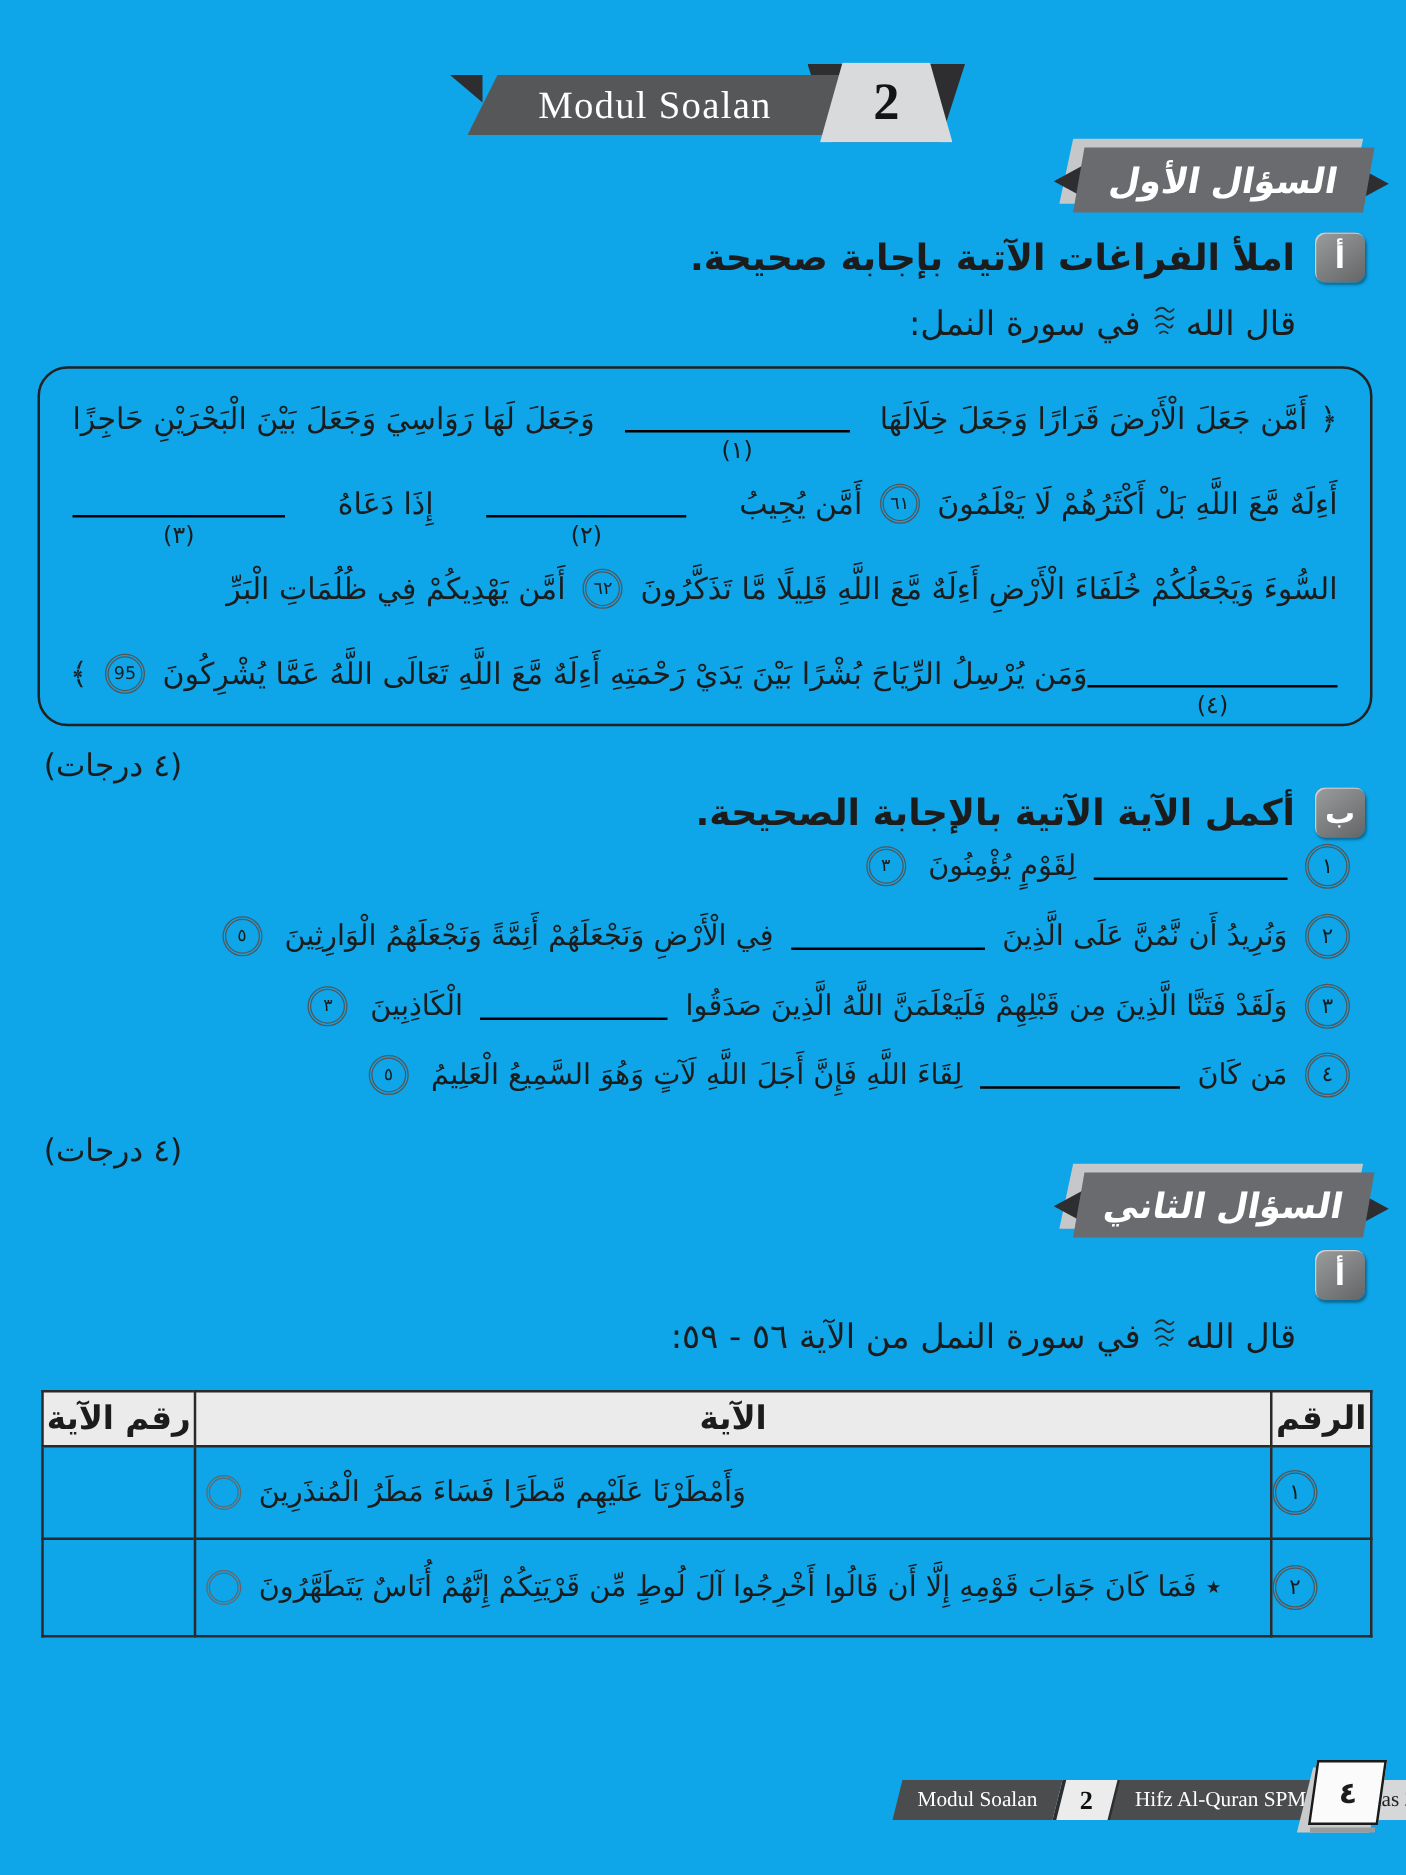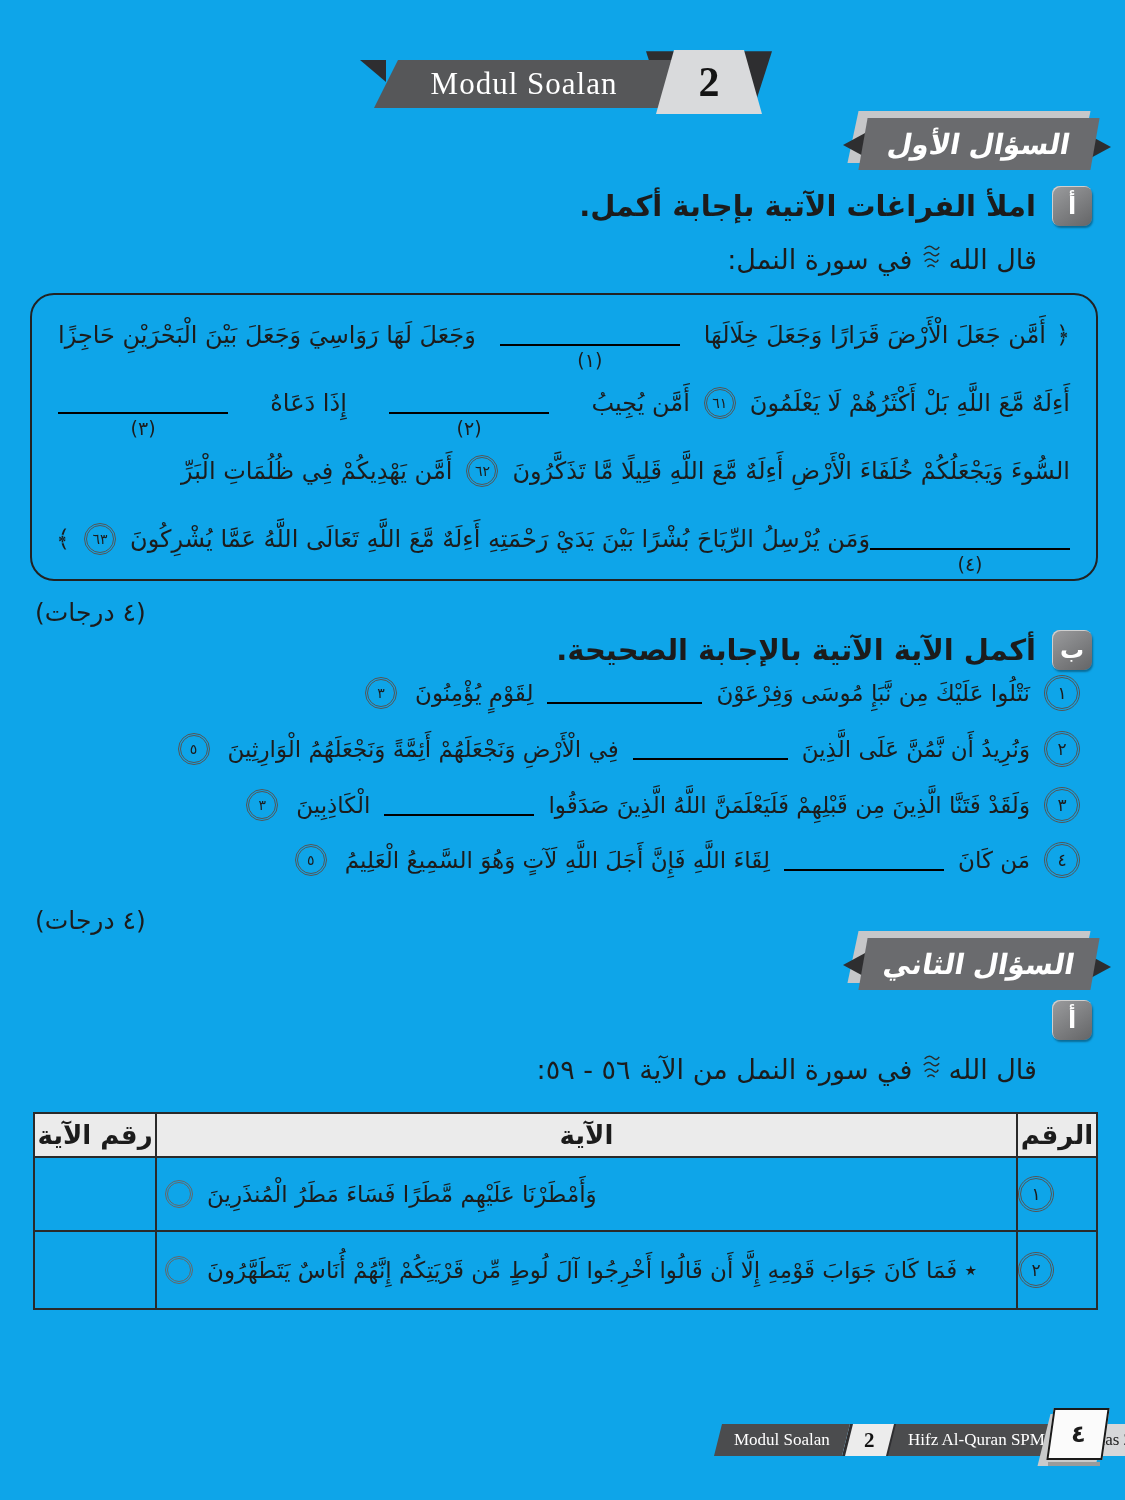--- a/index.html
+++ b/index.html
@@ -122,21 +122,21 @@
     <div class="accent"></div>
     <div class="arrow-l"></div>
     <div class="arrow-r"></div>
     <div class="bar">
         <span>السؤال الأول</span>
       </div>
   </div>
 
   <div class="part-row" style="top:186px;">
     <div class="part-badge">أ</div>
-    <div class="part-instruction">املأ الفراغات الآتية بإجابة أكمل.</div>
+    <div class="part-instruction">املأ الفراغات الآتية بإجابة صحيحة.</div>
   </div>
 
   <div class="intro-line" style="top:242px;">
     <span>قال الله</span>
     <span class="seal">
       <svg width="20" height="28" viewBox="0 0 22 30">
         <path d="M4 7 Q9 2 13 6 T20 5" stroke="#2a2a2a" stroke-width="1.6" fill="none"></path>
         <path d="M3 14 Q8 9 12 13 T20 12" stroke="#2a2a2a" stroke-width="1.6" fill="none"></path>
         <path d="M4 21 Q9 16 13 20 T19 19" stroke="#2a2a2a" stroke-width="1.6" fill="none"></path>
         <path d="M7 27 Q11 23 15 27" stroke="#2a2a2a" stroke-width="1.6" fill="none"></path>
@@ -180,36 +180,35 @@
         <span>أَمَّن يَهْدِيكُمْ فِي ظُلُمَاتِ الْبَرِّ</span>
       </span>
     </div>
     <div class="vline">
       <span class="blank" style="width:200px;">
         <span class="bline"></span>
         <span class="blabel">(٤)</span>
       </span>
       <span class="vgroup">
         <span>وَمَن يُرْسِلُ الرِّيَاحَ بُشْرًا بَيْنَ يَدَيْ رَحْمَتِهِ أَءِلَهٌ مَّعَ اللَّهِ تَعَالَى اللَّهُ عَمَّا يُشْرِكُونَ</span>
-        <span class="ayah">٦٣</span>
+        <span class="ayah">95</span>
         <span>﴾</span>
       </span>
     </div>
   </div>
 
   <div class="marks" style="top:598px;">(٤ درجات)</div>
 
   <div class="part-row" style="top:630px;">
     <div class="part-badge">ب</div>
     <div class="part-instruction">أكمل الآية الآتية بالإجابة الصحيحة.</div>
   </div>
 
   <div class="item" style="top:666px;">
     <span class="inum">١</span>
-    <span>نَتْلُوا عَلَيْكَ مِن نَّبَإِ مُوسَى وَفِرْعَوْنَ</span>
     <span class="blank" style="width:155px;">
         <span class="bline"></span>
       </span>
     <span>لِقَوْمٍ يُؤْمِنُونَ</span>
     <span class="ayah">٣</span>
   </div>
   <div class="item" style="top:722px;">
     <span class="inum">٢</span>
     <span>وَنُرِيدُ أَن نَّمُنَّ عَلَى الَّذِينَ</span>
     <span class="blank" style="width:155px;">

